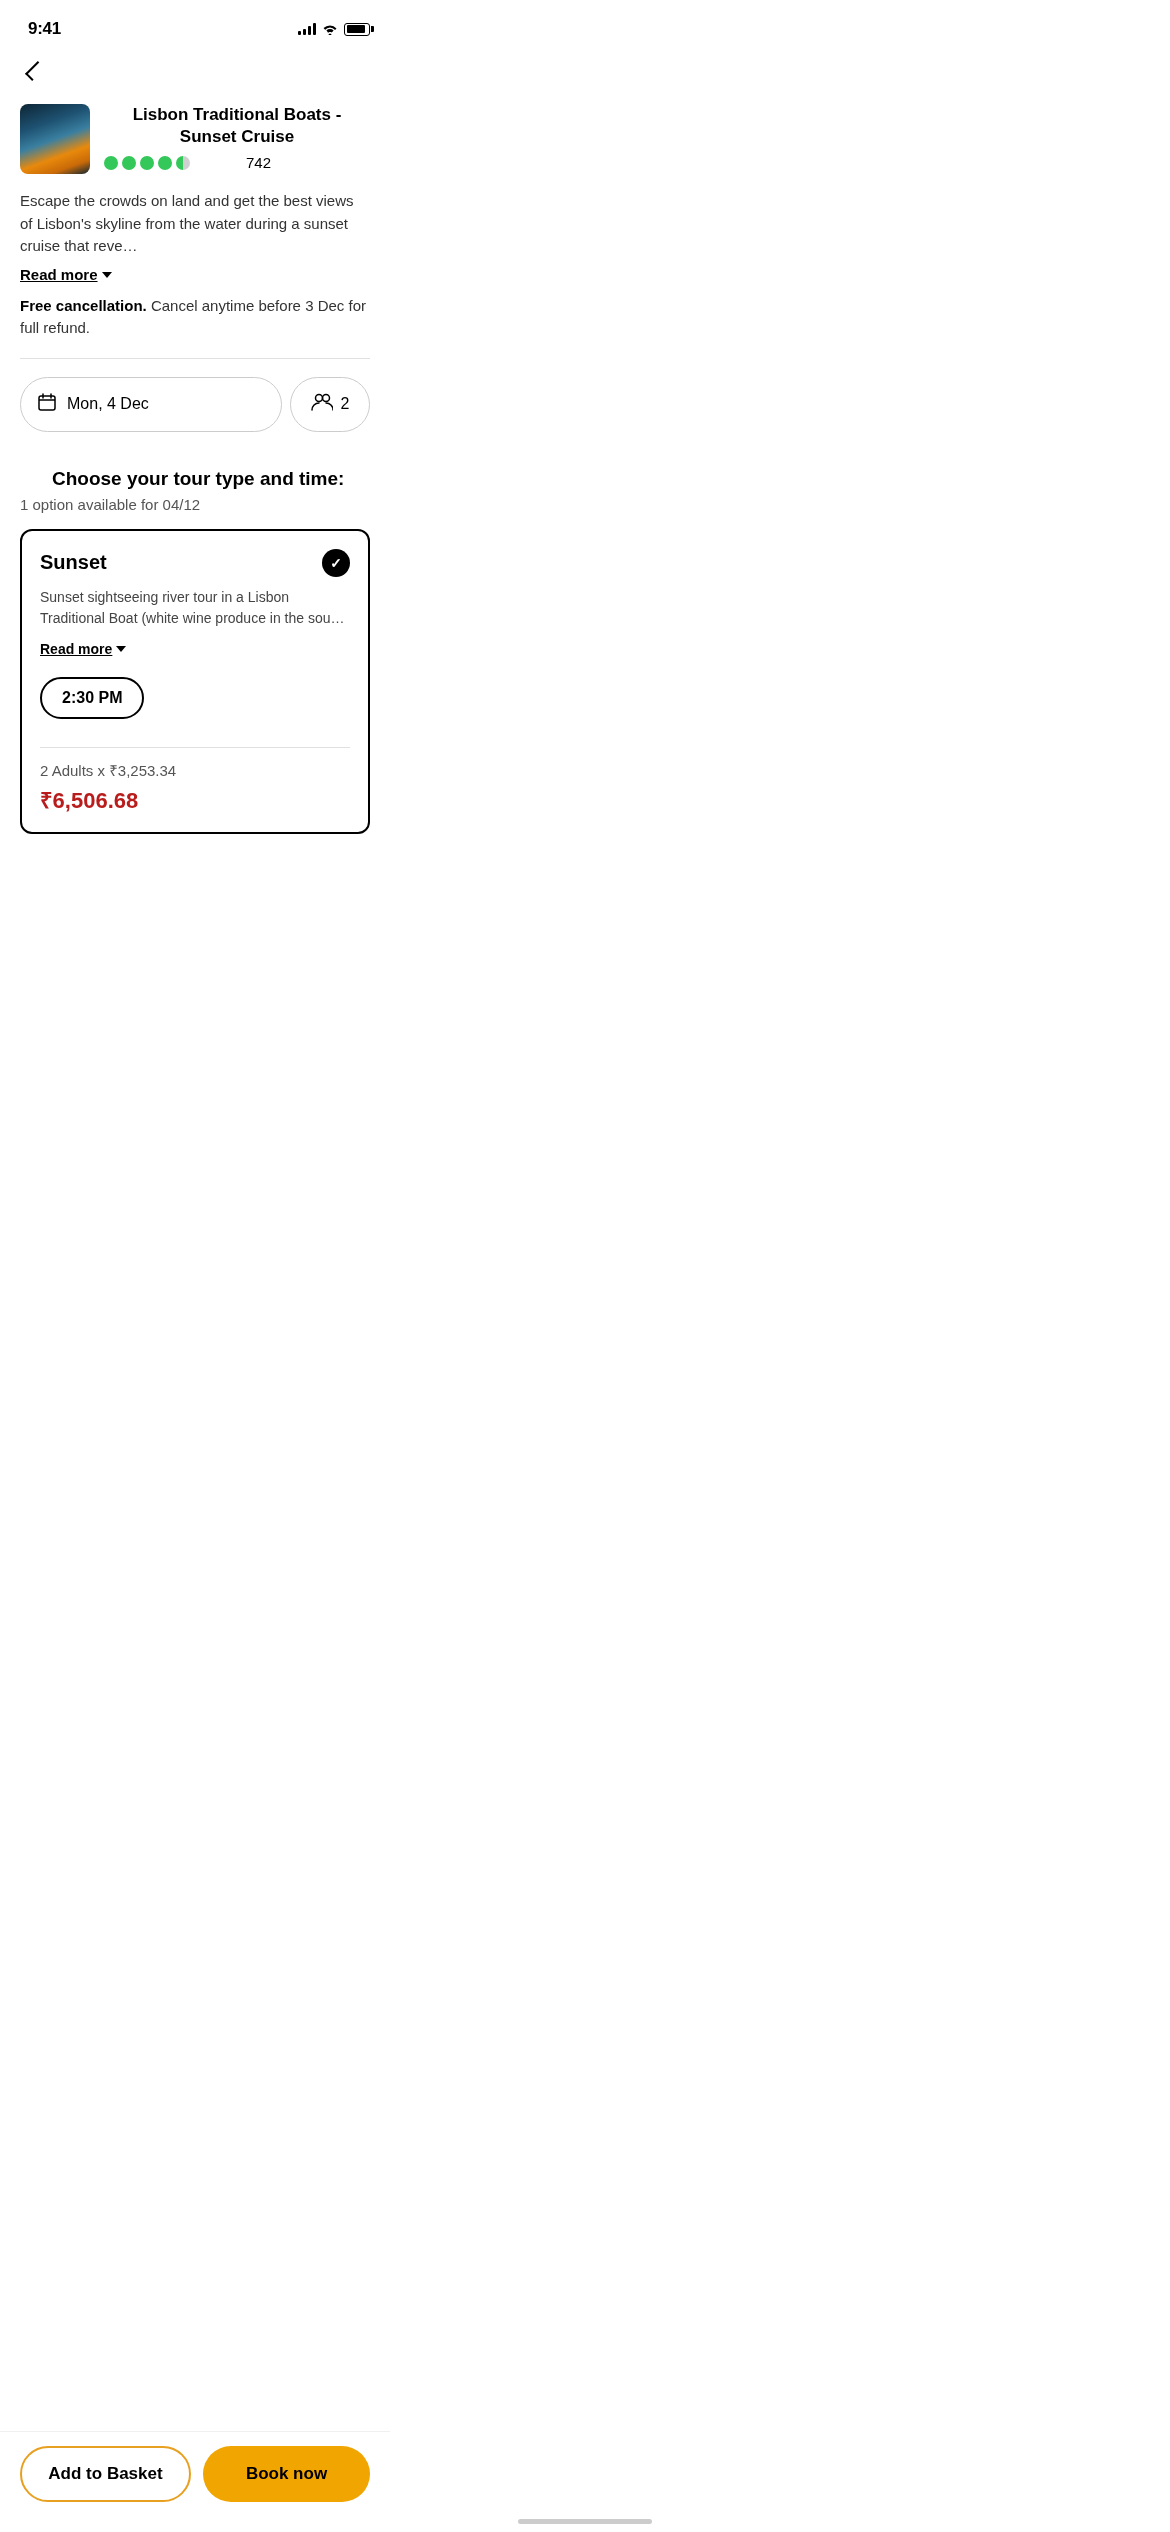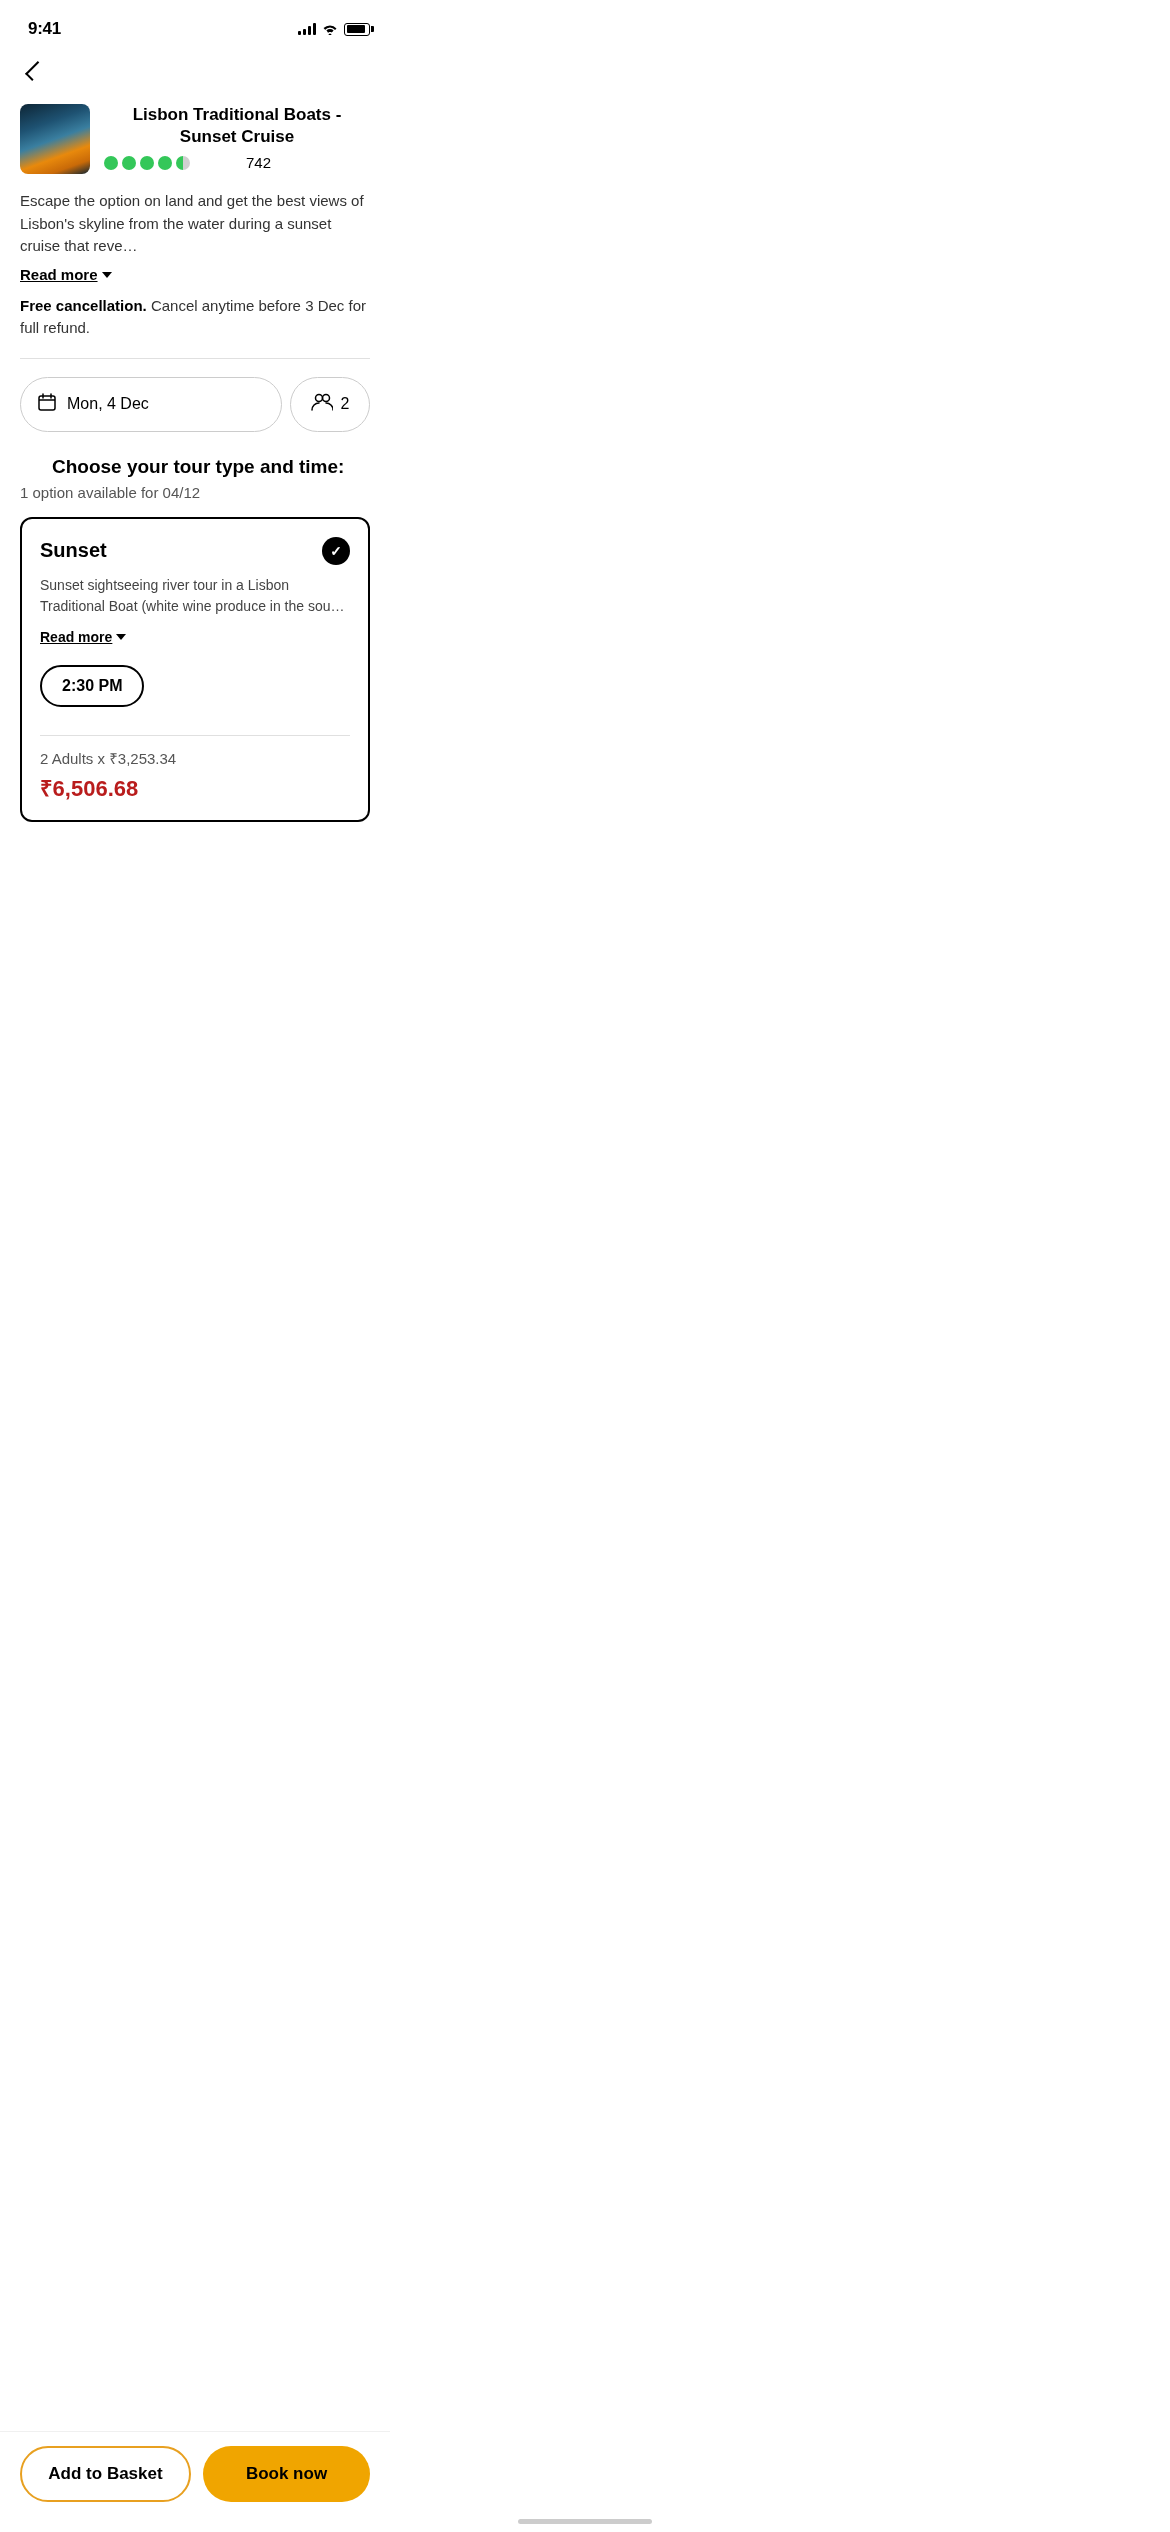--- a/index.html
+++ b/index.html
@@ -207,21 +207,21 @@
     .divider {
       height: 1px;
       background: #e0e0e0;
       margin: 18px 0;
     }
 
     
     .selectors-row {
       display: flex;
       gap: 8px;
-      margin-bottom: 24px;
+      margin-bottom: 36px;
     }
     .date-selector {
       flex: 1;
       border: 1.5px solid #ccc;
       border-radius: 30px;
       padding: 14px 16px;
       display: flex;
       align-items: center;
       gap: 10px;
       cursor: pointer;
@@ -451,21 +451,21 @@
           <div class="dot"></div>
           <div class="dot"></div>
           <div class="dot half"></div>
         </div>
         <span class="review-count">742</span>
       </div>
     </div>
   </div>
 
   
-  <p class="product-description">Escape the option on land and get the best views of Lisbon's skyline from the water during a sunset cruise that reve…</p>
+  <p class="product-description">Escape the crowds on land and get the best views of Lisbon's skyline from the water during a sunset cruise that reve…</p>
   <button class="read-more-btn">
     <span>Read more</span>
     <div class="chevron-down"></div>
   </button>
 
   
   <p class="cancellation-text">
     <strong>Free cancellation.</strong><span> Cancel anytime before 3 Dec for full refund.</span>
   </p>
 

